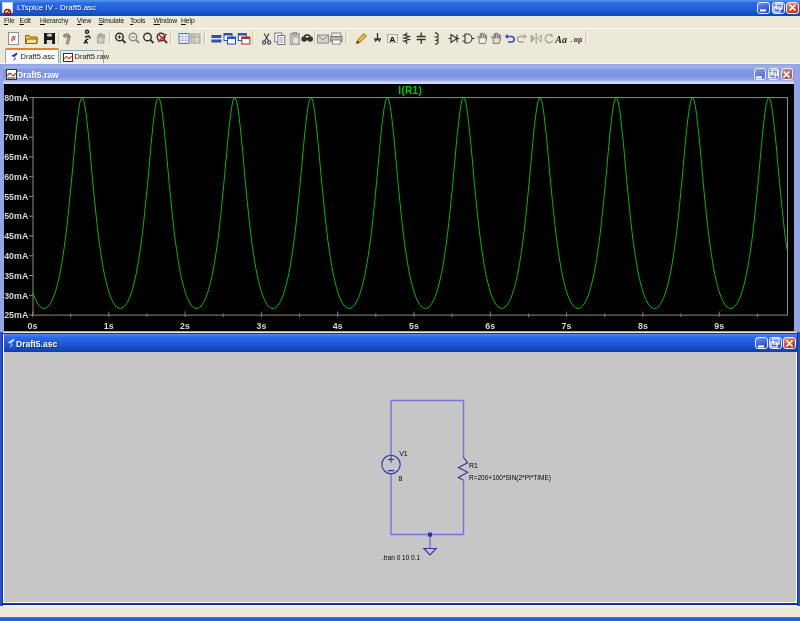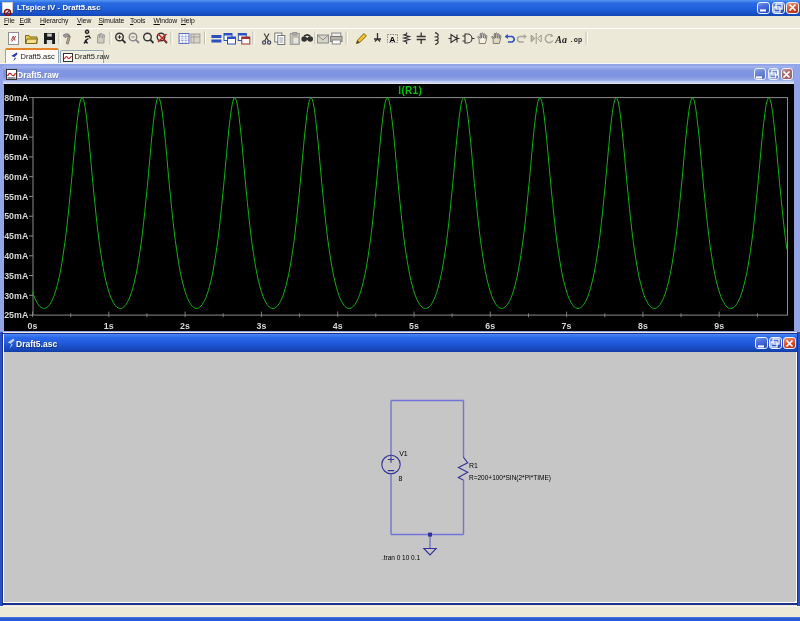--- a/index.html
+++ b/index.html
@@ -5,21 +5,21 @@
 .abs{position:absolute}
 </style></head><body>
 
 <div class="abs" style="left:0;top:0;width:800px;height:16px;background:linear-gradient(180deg,#5596f2 0%,#2a6ae0 20%,#2060dc 55%,#1850c4 85%,#1246b2 100%)">
  <div class="abs" style="left:2px;top:2px;width:11px;height:11px;background:#fff;border:1px solid #d0d0d0">
   <svg width="9" height="9" viewBox="0 0 9 9">
         <circle cx="4.5" cy="4.5" r="3" fill="none" stroke="#8a1010" stroke-width="1.4"></circle>
         <path d="M2.2 6.8 L6.8 2.2" stroke="#8a1010" stroke-width="1.2"></path>
       </svg>
  </div>
- <div class="abs" style="left:17px;top:3px;font-size:7.8px;font-weight:bold;color:#fff;letter-spacing:.05px;text-shadow:1px 1px 1px #1a3a8a">LTspice IV - Draft5.asc</div>
+ <div class="abs" style="left:17px;top:3px;font-size:7.8px;font-weight:normal;color:#fff;letter-spacing:.05px;text-shadow:1px 1px 1px #1a3a8a">LTspice IV - Draft5.asc</div>
  <div style="position:absolute;left:757px;top:1.5px;width:13px;height:12px;background:linear-gradient(160deg,#7e9ff0 0%,#4f74e0 30%,#2f55cc 75%,#2448ba 100%);border:1px solid #e8f0ff;border-radius:3px;box-sizing:border-box;display:flex;align-items:center;justify-content:center">
       <svg width="9" height="9" viewBox="0 0 9 9">
         <rect x="1" y="6.4" width="6" height="2.1" fill="#fff"></rect>
       </svg>
     </div>
     <div style="position:absolute;left:771.5px;top:1.5px;width:13px;height:12px;background:linear-gradient(160deg,#7e9ff0 0%,#4f74e0 30%,#2f55cc 75%,#2448ba 100%);border:1px solid #e8f0ff;border-radius:3px;box-sizing:border-box;display:flex;align-items:center;justify-content:center">
       <svg width="10" height="10" viewBox="0 0 10 10">
         <rect x="3" y="1" width="6" height="5" fill="none" stroke="#fff" stroke-width="1.2"></rect>
         <rect x="1" y="4" width="6" height="5" fill="none" stroke="#fff" stroke-width="1.2"></rect>
       </svg>

